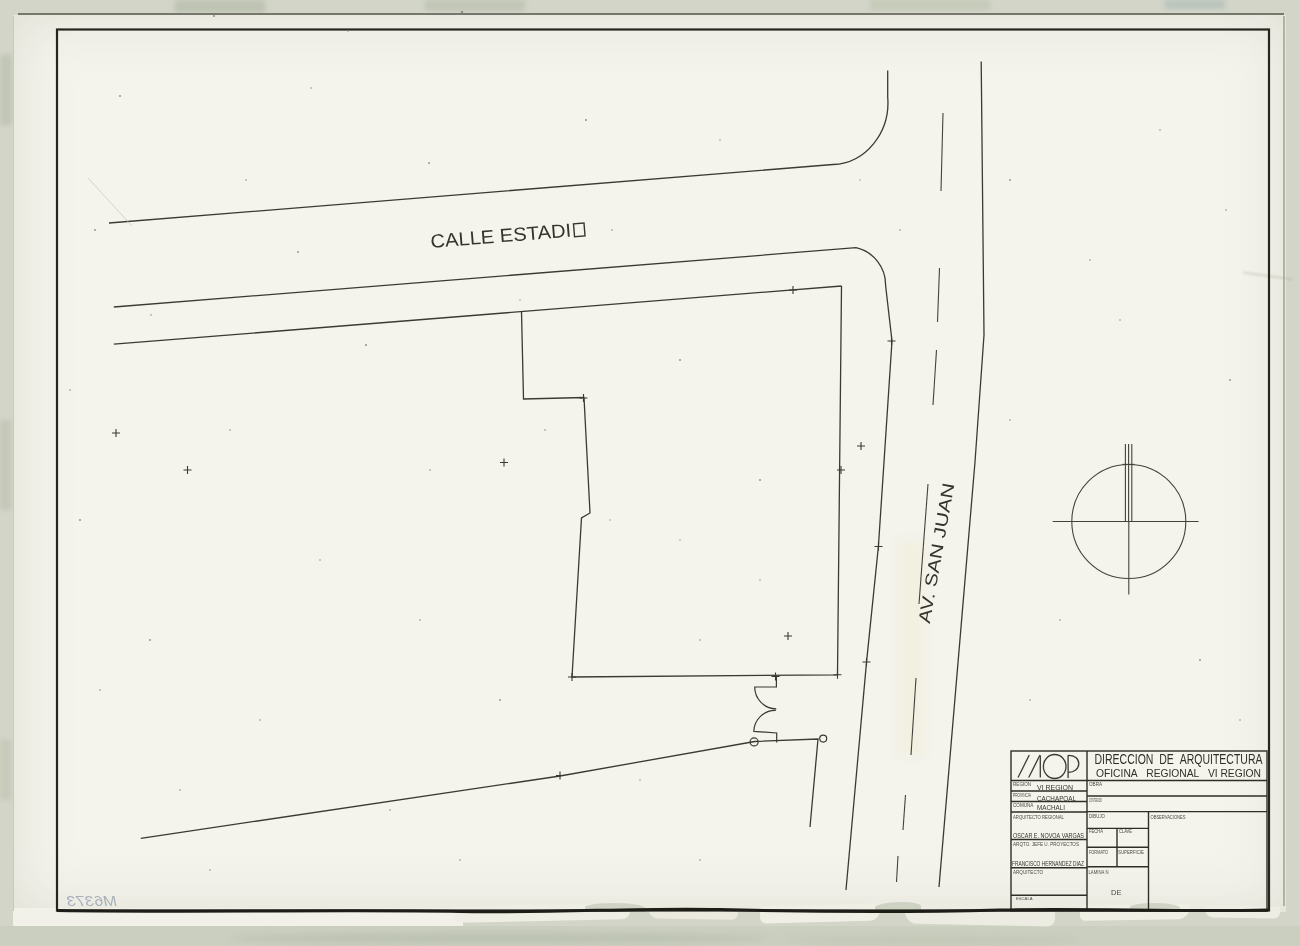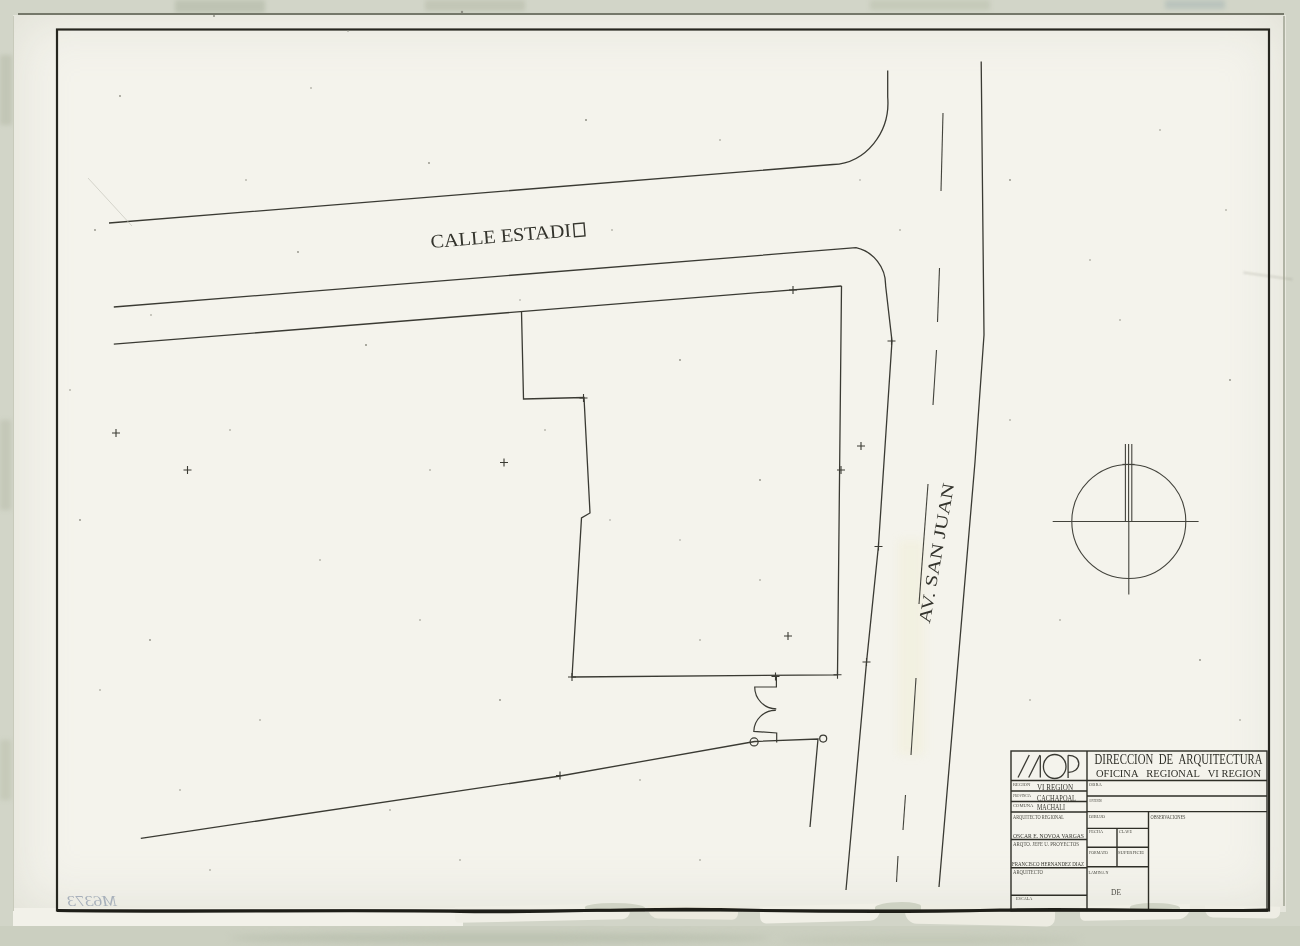--- a/index.html
+++ b/index.html
@@ -1,16 +1,16 @@
 <!DOCTYPE html>
 <html><head>
 <meta charset="utf-8">
 <style>
   html,body{margin:0;padding:0;}
-  #stage{position:relative;width:1300px;height:946px;background:#cfd3c6;overflow:hidden;font-family:Liberation Serif, serif;}
+  #stage{position:relative;width:1300px;height:946px;background:#cfd3c6;overflow:hidden;font-family:Liberation Sans, sans-serif;}
   .abs{position:absolute;}
 </style>
 </head>
 <body>
 <div id="stage">
 
   <div class="abs" style="left:0;top:0;width:1300px;height:946px;background:#d2d5c8;"></div>
 
   <div class="abs" style="left:0;top:926px;width:1300px;height:20px;background:#cbcfc0;"></div>
 

